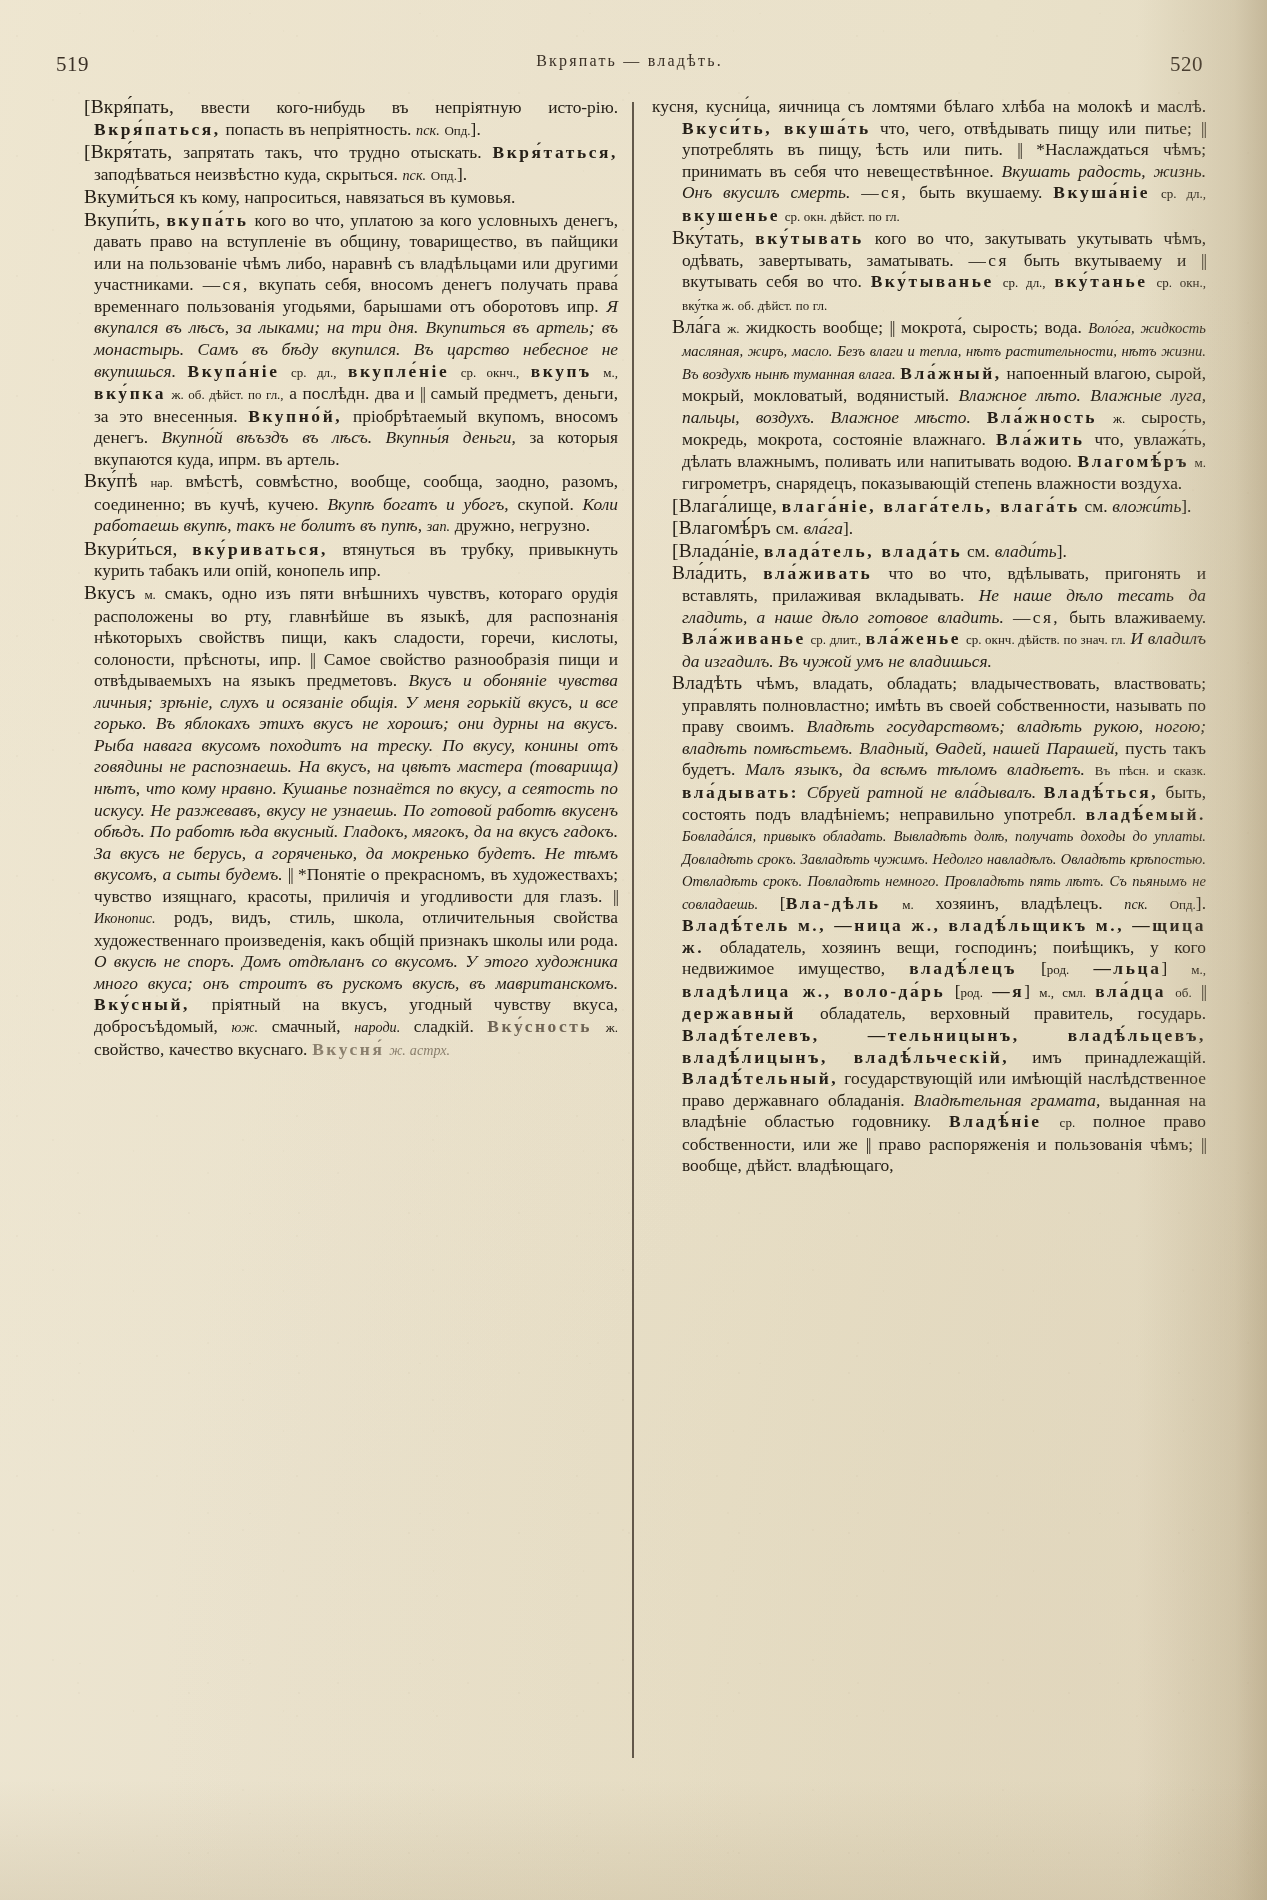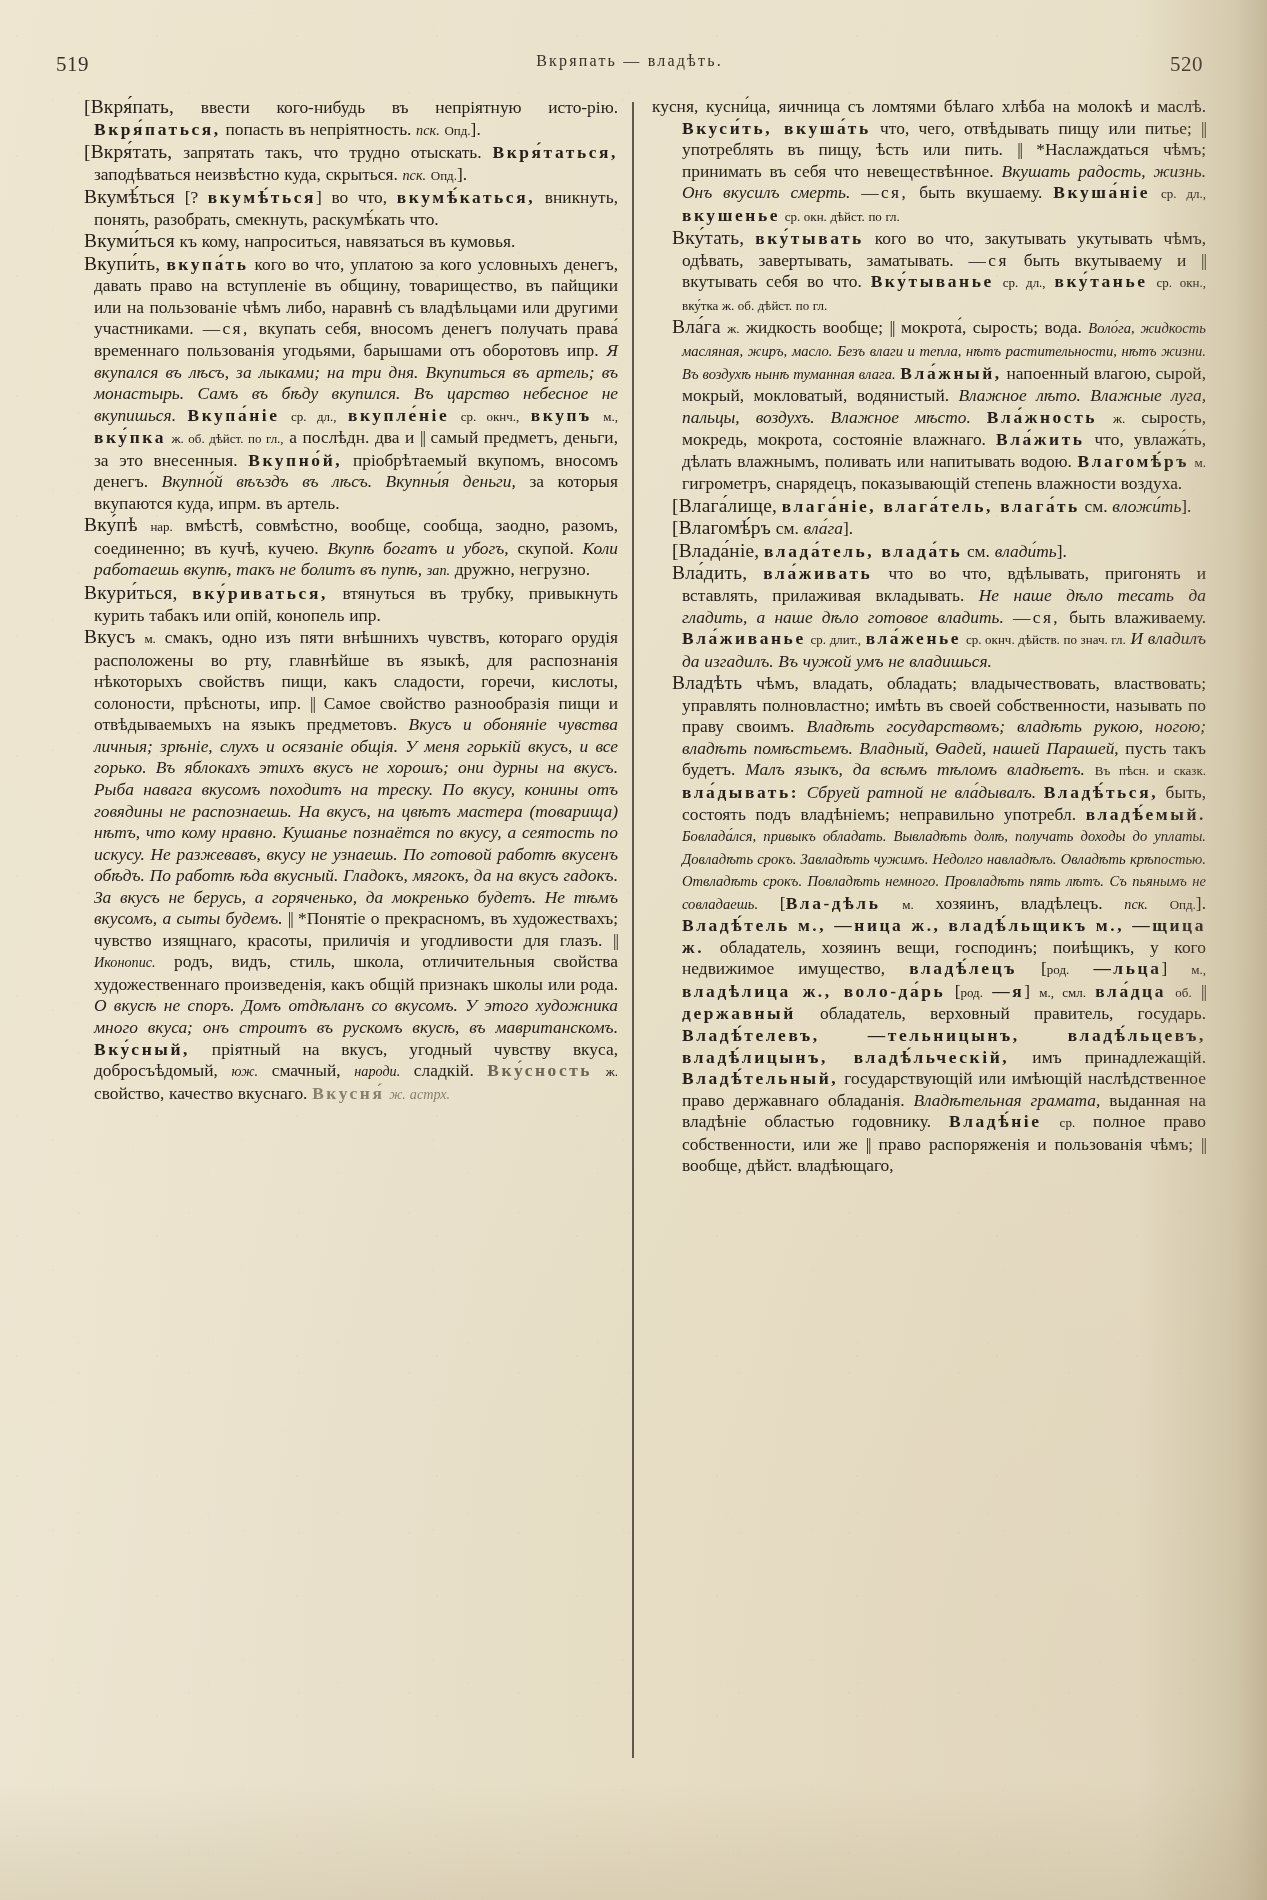--- a/index.html
+++ b/index.html
@@ -154,21 +154,20 @@
   <div id="runhead">
     <span class="folio">519</span>
     <span class="title">Вкряпать — владѣть.</span>
     <span class="folio">520</span>
   </div>
 
   <div id="cols">
     <div class="col" id="col-left">
         <p class="entry"><span class="hw">[Вкря́пать,</span> ввести кого-нибудь въ непріятную исто-рію. <span class="sp">Вкря́паться,</span> попасть въ непріятность. <span class="sm">пск.</span> <span class="smr">Опд.</span>].</p>
         <p class="entry"><span class="hw">[Вкря́тать,</span> запрятать такъ, что трудно отыскать. <span class="sp">Вкря́таться,</span> заподѣваться неизвѣстно куда, скрыться. <span class="sm">пск.</span> <span class="smr">Опд.</span>].</p>
-        <p class="entry"><span class="hw">Вкумѣ́ться</span> [? <span class="sp">вкумѣ́ться</span>] во что, <span class="sp">вкумѣ́каться,</span> вникнуть, понять, разобрать, смекнуть, раскумѣ́кать что.</p>
         <p class="entry"><span class="hw">Вкуми́ться</span> къ кому, напроситься, навязаться въ кумовья.</p>
         <p class="entry"><span class="hw">Вкупи́ть,</span> <span class="sp">вкупа́ть</span> кого во что, уплатою за кого условныхъ денегъ, давать право на вступленіе въ общину, товарищество, въ пайщики или на пользованіе чѣмъ либо, наравнѣ съ владѣльцами или другими участниками. <span class="sp-l">—ся,</span> вкупать себя, вносомъ денегъ получать права́ временнаго пользованія угодьями, барышами отъ оборотовъ ипр. <span class="it">Я вкупался въ лѣсъ, за лыками; на три дня. Вкупиться въ артель; въ монастырь. Самъ въ бѣду вкупился. Въ царство небесное не вкупишься.</span> <span class="sp">Вкупа́ніе</span> <span class="smr">ср. дл.,</span> <span class="sp">вкупле́ніе</span> <span class="smr">ср. окнч.,</span> <span class="sp">вкупъ</span> <span class="smr">м.,</span> <span class="sp">вку́пка</span> <span class="smr">ж. об. дѣйст. по гл.,</span> а послѣдн. два и <span class="bar">||</span> самый предметъ, деньги, за это внесенныя. <span class="sp">Вкупно́й,</span> пріобрѣтаемый вкупомъ, вносомъ денегъ. <span class="it">Вкупно́й вѣъздъ въ лѣсъ. Вкупны́я деньги,</span> за которыя вкупаются куда, ипрм. въ артель.</p>
         <p class="entry"><span class="hw">Вку́пѣ</span> <span class="smr">нар.</span> вмѣстѣ, совмѣстно, вообще, сообща, заодно, разомъ, соединенно; въ кучѣ, кучею. <span class="it">Вкупѣ богатъ и убогъ,</span> скупой. <span class="it">Коли работаешь вкупѣ, такъ не болитъ въ пупѣ,</span> <span class="sm">зап.</span> дружно, негрузно.</p>
         <p class="entry"><span class="hw">Вкури́ться,</span> <span class="sp">вку́риваться,</span> втянуться въ трубку, привыкнуть курить табакъ или опій, конопель ипр.</p>
         <p class="entry"><span class="hw">Вкусъ</span> <span class="smr">м.</span> смакъ, одно изъ пяти внѣшнихъ чувствъ, котораго орудія расположены во рту, главнѣйше въ языкѣ, для распознанія нѣкоторыхъ свойствъ пищи, какъ сладости, горечи, кислоты, солоности, прѣсноты, ипр. <span class="bar">||</span> Самое свойство разнообразія пищи и отвѣдываемыхъ на языкъ предметовъ. <span class="it">Вкусъ и обоняніе чувства личныя; зрѣніе, слухъ и осязаніе общія. У меня горькій вкусъ, и все горько. Въ яблокахъ этихъ вкусъ не хорошъ; они дурны на вкусъ. Рыба навага вкусомъ походитъ на треску. По вкусу, конины отъ говядины не распознаешь. На вкусъ, на цвѣтъ мастера (товарища) нѣтъ, что кому нравно. Кушанье познаётся по вкусу, а сеятость по искусу. Не разжевавъ, вкусу не узнаешь. По готовой работѣ вкусенъ обѣдъ. По работѣ ѣда вкусный. Гладокъ, мягокъ, да на вкусъ гадокъ. За вкусъ не берусь, а горяченько, да мокренько будетъ. Не тѣмъ вкусомъ, а сыты будемъ.</span> <span class="bar">||</span> *Понятіе о прекрасномъ, въ художествахъ; чувство изящнаго, красоты, приличія и угодливости для глазъ. <span class="bar">||</span> <span class="sm">Иконопис.</span> родъ, видъ, стиль, школа, отличительныя свойства художественнаго произведенія, какъ общій признакъ школы или рода. <span class="it">О вкусѣ не споръ. Домъ отдѣланъ со вкусомъ. У этого художника много вкуса; онъ строитъ въ рускомъ вкусѣ, въ мавританскомъ.</span> <span class="sp">Вку́сный,</span> пріятный на вкусъ, угодный чувству вкуса, добросъѣдомый, <span class="sm">юж.</span> смачный, <span class="sm">народи.</span> сладкій. <span class="sp faded">Вку́сность</span> <span class="smr">ж.</span> свойство, качество вкуснаго. <span class="sp faded2">Вкусня́</span> <span class="sm faded2">ж. астрх.</span></p>
       </div>
     <div id="rule"></div>
     <div class="col" id="col-right">
         <p class="entry">кусня, кусни́ца, яичница съ ломтями бѣлаго хлѣба на молокѣ и маслѣ. <span class="sp">Вкуси́ть, вкуша́ть</span> что, чего, отвѣдывать пищу или питье; <span class="bar">||</span> употреблять въ пищу, ѣсть или пить. <span class="bar">||</span> *Наслаждаться чѣмъ; принимать въ себя что невеществѣнное. <span class="it">Вкушать радость, жизнь. Онъ вкусилъ смерть.</span> <span class="sp-l">—ся,</span> быть вкушаему. <span class="sp">Вкуша́ніе</span> <span class="smr">ср. дл.,</span> <span class="sp">вкушенье</span> <span class="smr">ср. окн. дѣйст. по гл.</span></p>
         <p class="entry"><span class="hw">Вку́тать,</span> <span class="sp">вку́тывать</span> кого во что, закутывать укутывать чѣмъ, одѣвать, завертывать, заматывать. <span class="sp-l">—ся</span> быть вкутываему и <span class="bar">||</span> вкутывать себя во что. <span class="sp">Вку́тыванье</span> <span class="smr">ср. дл.,</span> <span class="sp">вку́танье</span> <span class="smr">ср. окн., вку́тка ж. об. дѣйст. по гл.</span></p>

